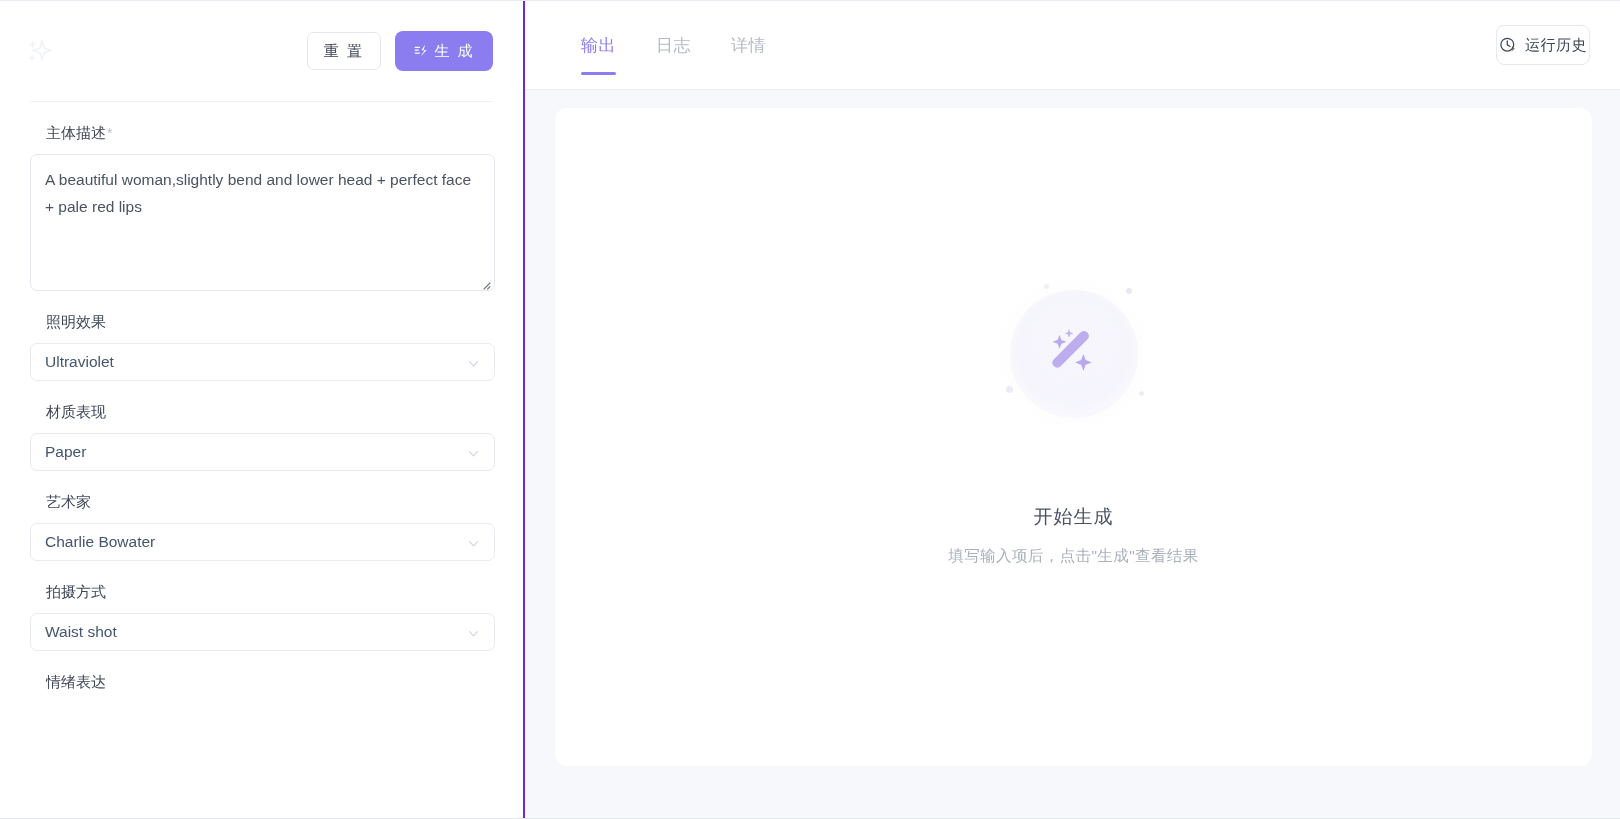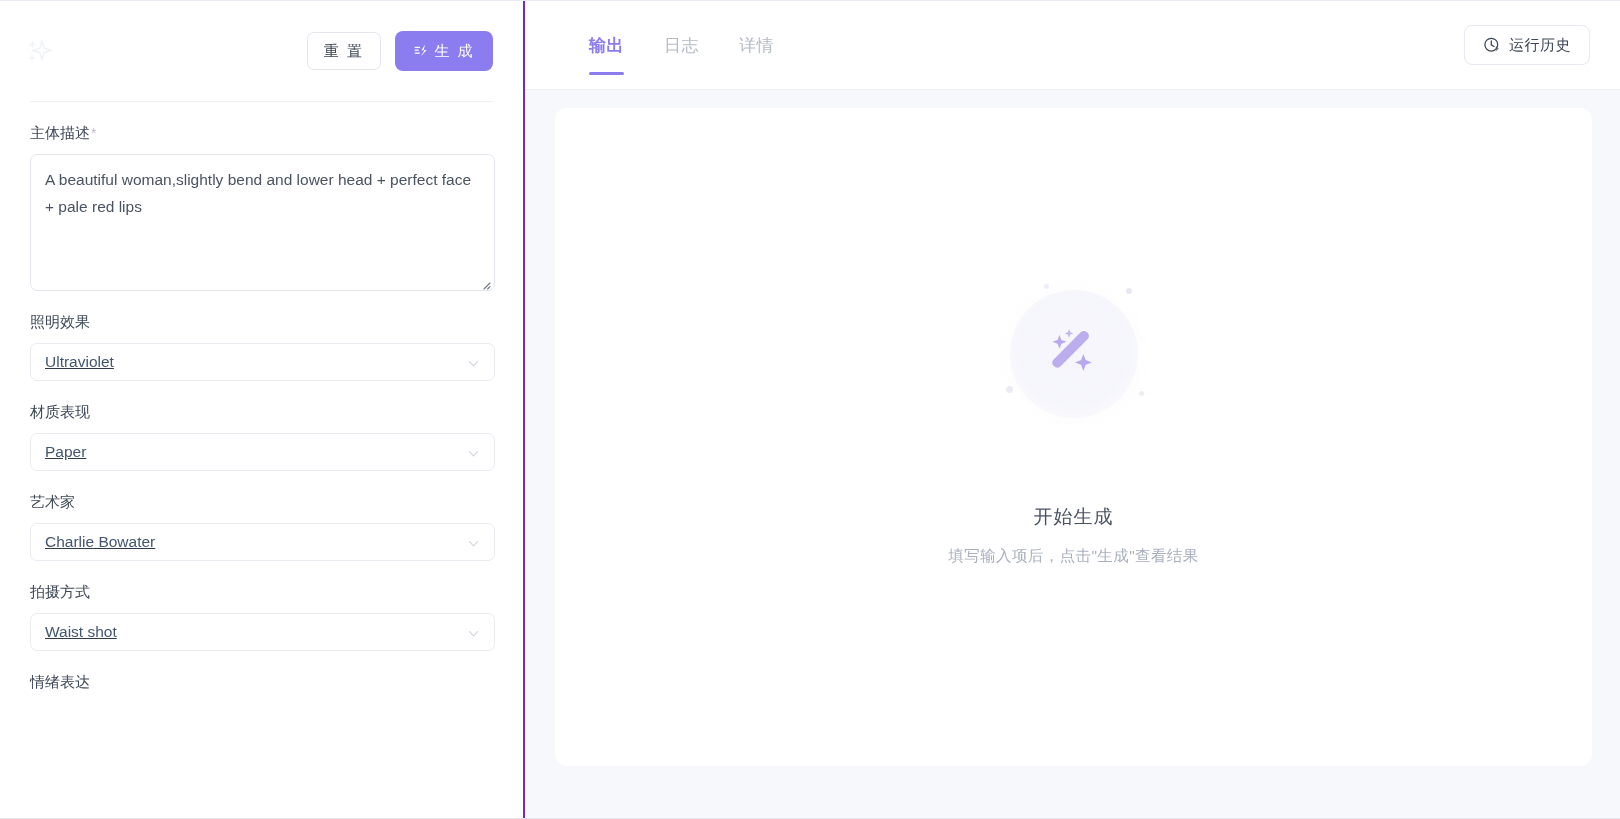--- a/index.html
+++ b/index.html
@@ -98,20 +98,21 @@
     padding: 22px 30px 0 30px;
   }
   .field { margin-bottom: 22px; }
   .field-label {
     font-size: 15px;
     color: #3d4757;
     margin-bottom: 11px;
     display: flex;
     align-items: baseline;
     gap: 1px;
+    margin-left: 16px;
   }
   .req-star {
     color: #b9bfc9;
     font-size: 14px;
     line-height: 1;
   }
   .textarea-box {
     width: 465px;
     height: 137px;
     border: 1px solid #e4e7ed;
@@ -140,21 +141,20 @@
     width: 465px;
     height: 38px;
     border: 1px solid #e8ebf0;
     border-radius: 7px;
     background: #ffffff;
     display: flex;
     align-items: center;
     justify-content: space-between;
     padding: 0 14px 0 14px;
     cursor: pointer;
-    text-decoration: underline;
   }
   .select-value {
     font-size: 15.5px;
     color: #44566e;
     font-family: "Liberation Sans", "DejaVu Sans", sans-serif;
   }
   .chev {
     width: 13px;
     height: 13px;
     flex: 0 0 13px;
@@ -194,33 +194,33 @@
     position: relative;
     height: 100%;
     display: flex;
     align-items: center;
     font-size: 17px;
     color: #b4bac4;
     cursor: pointer;
     padding-bottom: 0;
     letter-spacing: .5px;
   }
-  .tab.active { color: #8b7cf0; font-weight: bold; margin-left: 8px; }
+  .tab.active { color: #8b7cf0; font-weight: normal; }
   .tab.active::after {
     content: "";
     position: absolute;
     left: 0; right: 0;
     bottom: 14px;
     height: 3px;
     border-radius: 2px;
     background: #8b7cf0;
   }
   .btn-history {
     height: 40px;
-    padding: 0 18px;
+    padding: 0 2px;
     border: 1px solid #e6e9ef;
     border-radius: 8px;
     background: #ffffff;
     display: flex;
     align-items: center;
     gap: 8px;
     font-size: 15px;
     color: #3d4757;
     cursor: pointer;
     letter-spacing: .5px;

